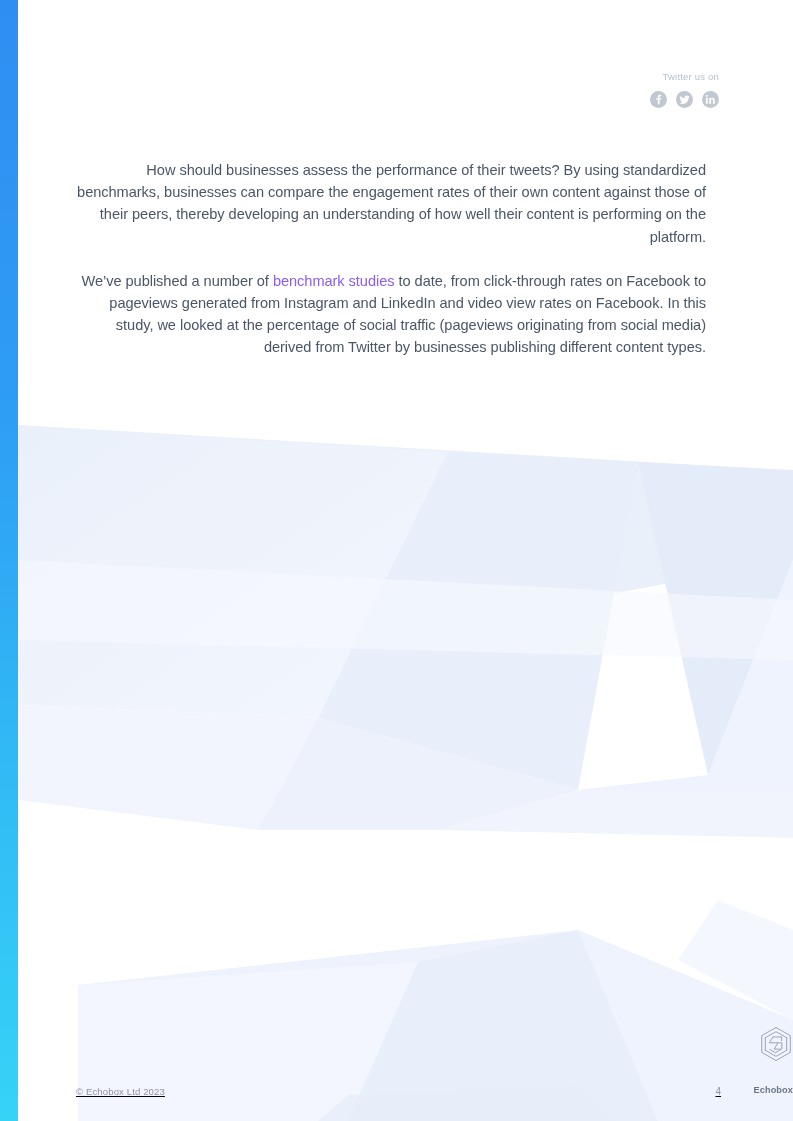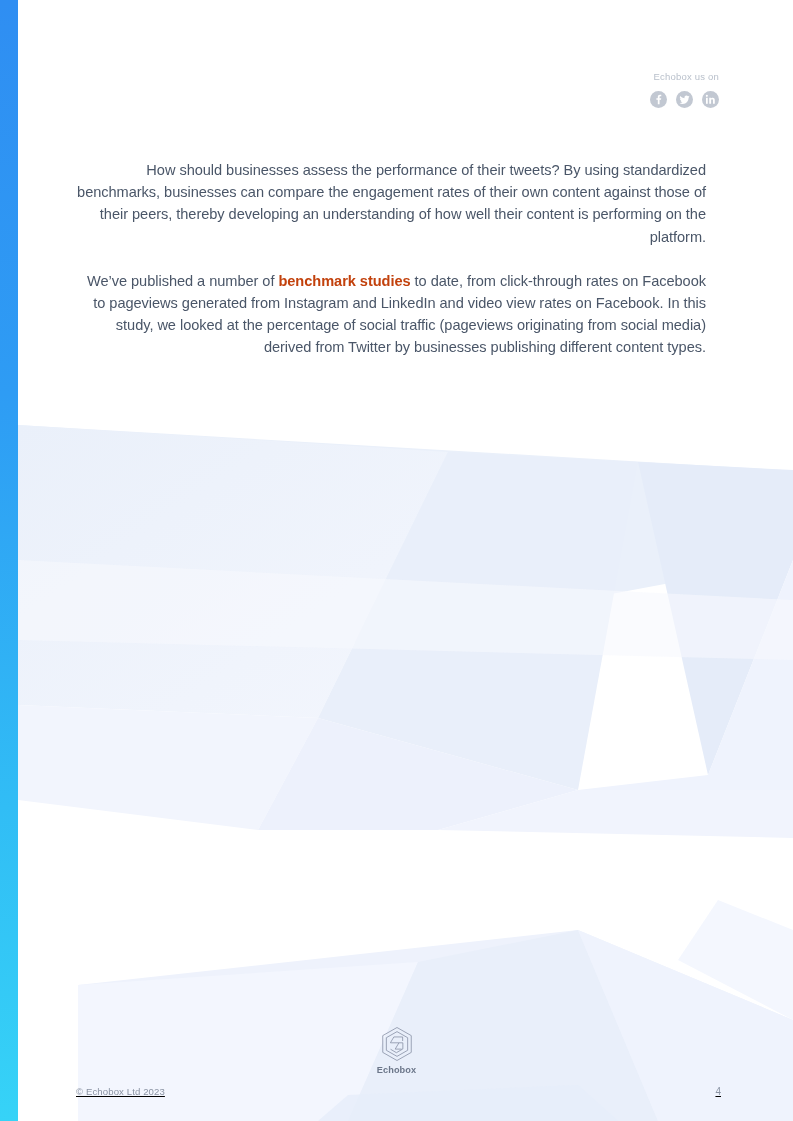--- a/index.html
+++ b/index.html
@@ -90,34 +90,35 @@
     font-family: "Liberation Sans", sans-serif;
     font-size: 14.6px;
     line-height: 22.2px;
     color: #4a5668;
     letter-spacing: -0.05px;
     margin-bottom: 22px;
     text-align: right;
   }
   .para:last-child { margin-bottom: 0; }
   .link-strong {
-    color: #c2410c;
-    font-weight: bold;
+    color: #8b5cf6;
+    font-weight: normal;
     text-decoration: none;
     cursor: pointer;
   }
 
   
   .brand-footer {
     position: absolute;
     left: 0; right: 0;
     top: 1026px;
     display: flex;
     flex-direction: column;
-    align-items: center;
+    align-items: flex-end;
+    gap: 20px;
   }
   .brand-mark { width: 34px; height: 36px; display: block; }
   .brand-word {
     margin-top: 3px;
     font-size: 9.2px;
     font-weight: bold;
     color: #6b7689;
     letter-spacing: 0.1px;
   }
 
@@ -177,21 +178,21 @@
       <polygon points="700,900 775,930 775,1020 660,960" fill="#f4f7fe"></polygon>
       <polygon points="330,1095 560,1085 600,1121 300,1121" fill="#e6edfa" opacity="0.8"></polygon>
     </svg>
   </div>
 
   <div class="side-bar"></div>
 
   <div class="content">
 
     <div class="follow-block">
-      <div class="follow-label">Echobox us on</div>
+      <div class="follow-label">Twitter us on</div>
       <div class="social-row">
 
         <a class="social-icon">
           <svg width="17" height="17" viewBox="0 0 17 17" xmlns="http://www.w3.org/2000/svg">
             <path d="M9.55 13.2V8.85h1.45l0.22-1.68H9.55V6.1c0-0.49 0.14-0.82 0.83-0.82h0.89V3.77a11.9 11.9 0 0 0-1.3-0.07c-1.28 0-2.16 0.79-2.16 2.23v1.24H6.36v1.68h1.45V13.2h1.74z" fill="#ffffff"></path>
           </svg>
         </a>
 
         <a class="social-icon">
           <svg width="17" height="17" viewBox="0 0 17 17" xmlns="http://www.w3.org/2000/svg">

